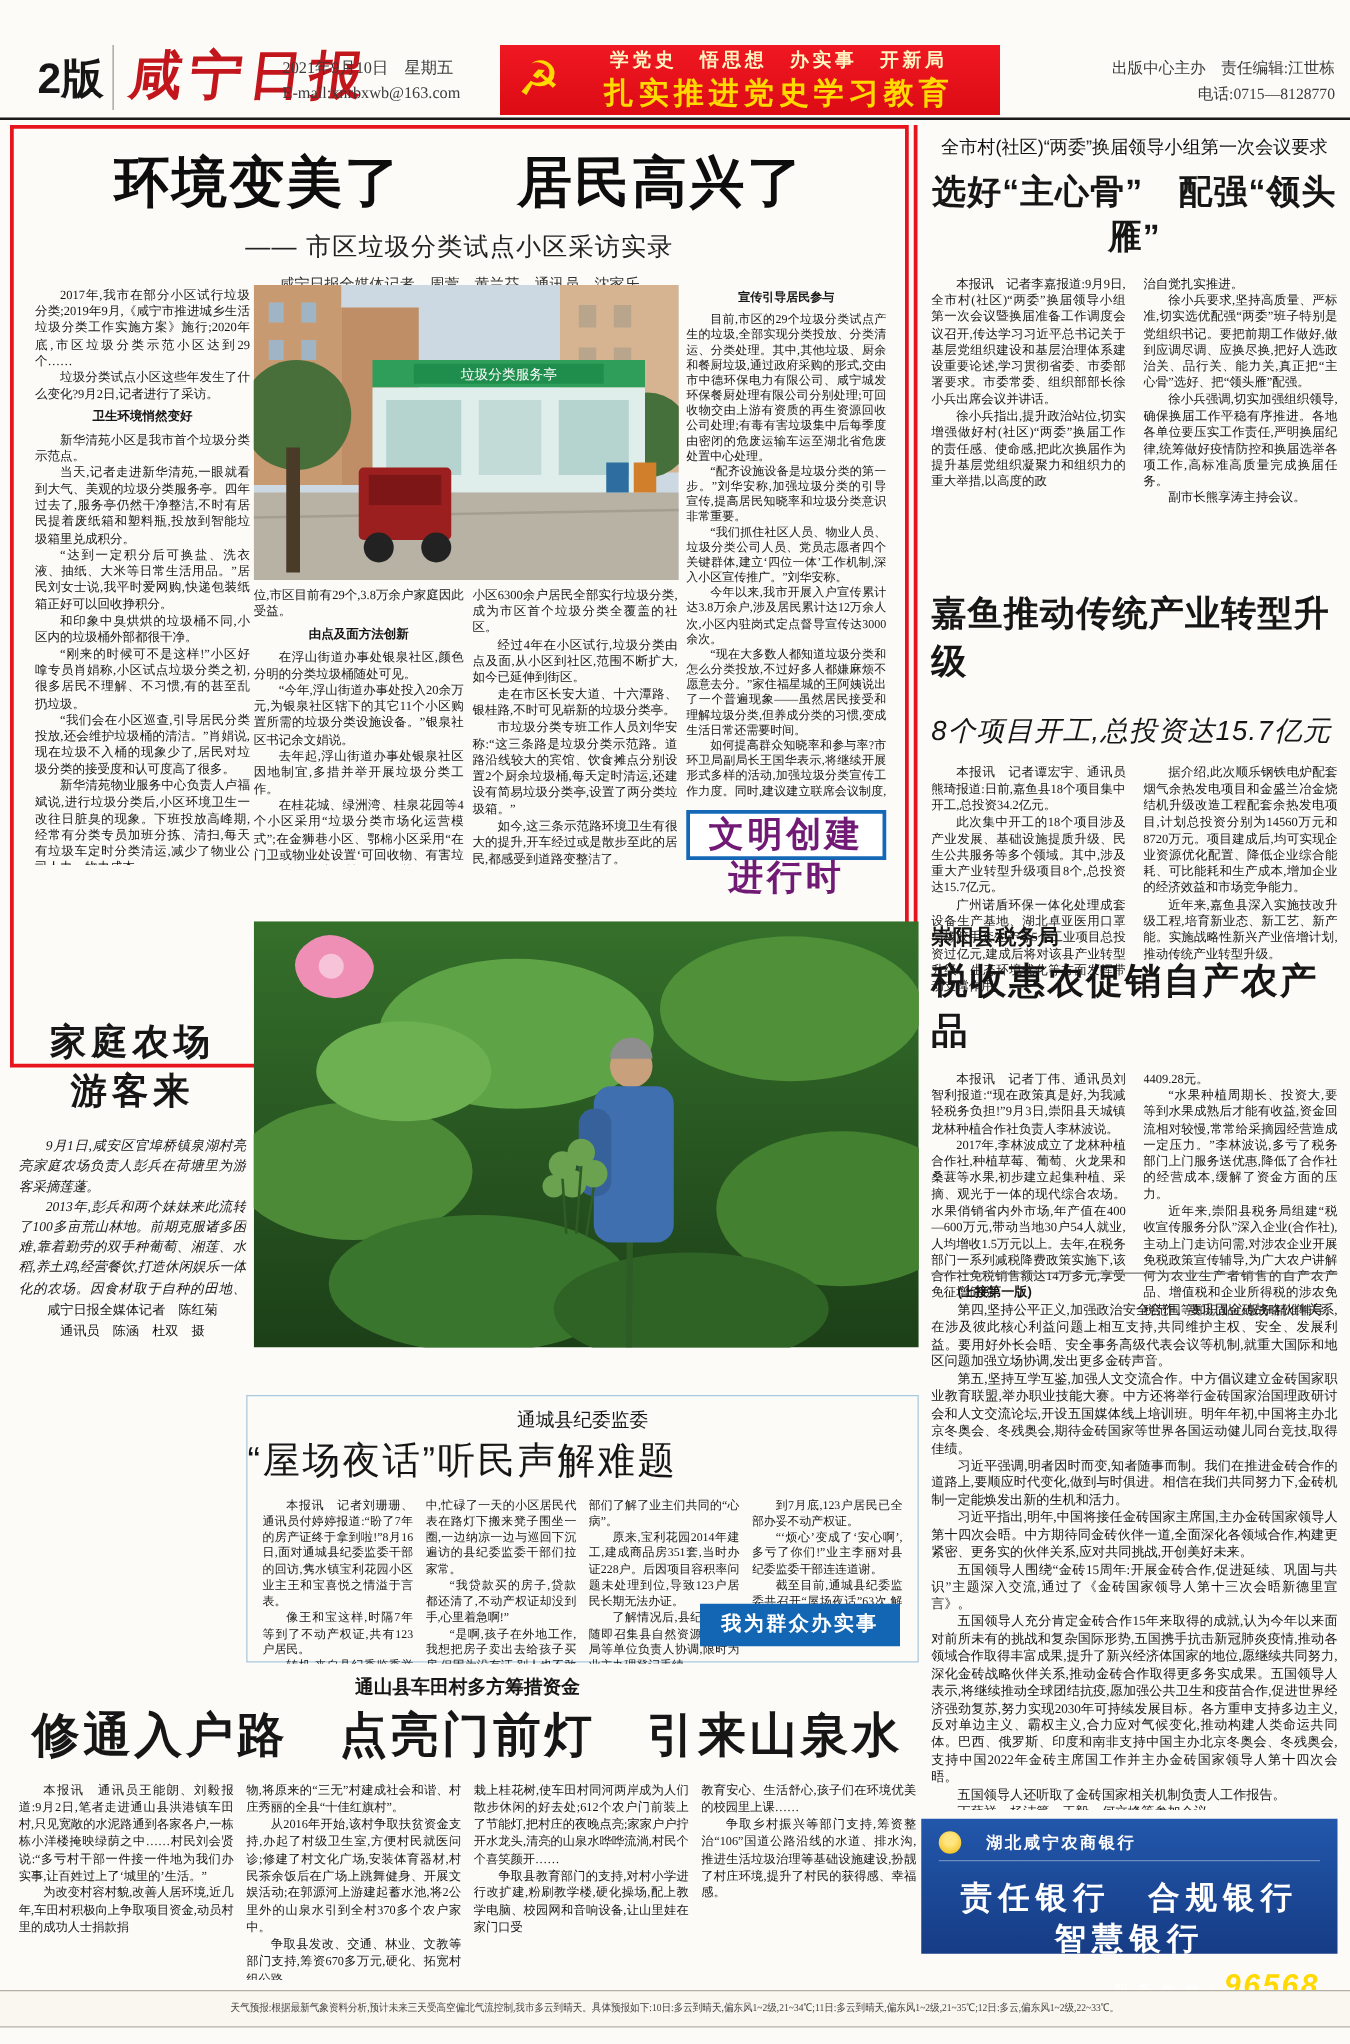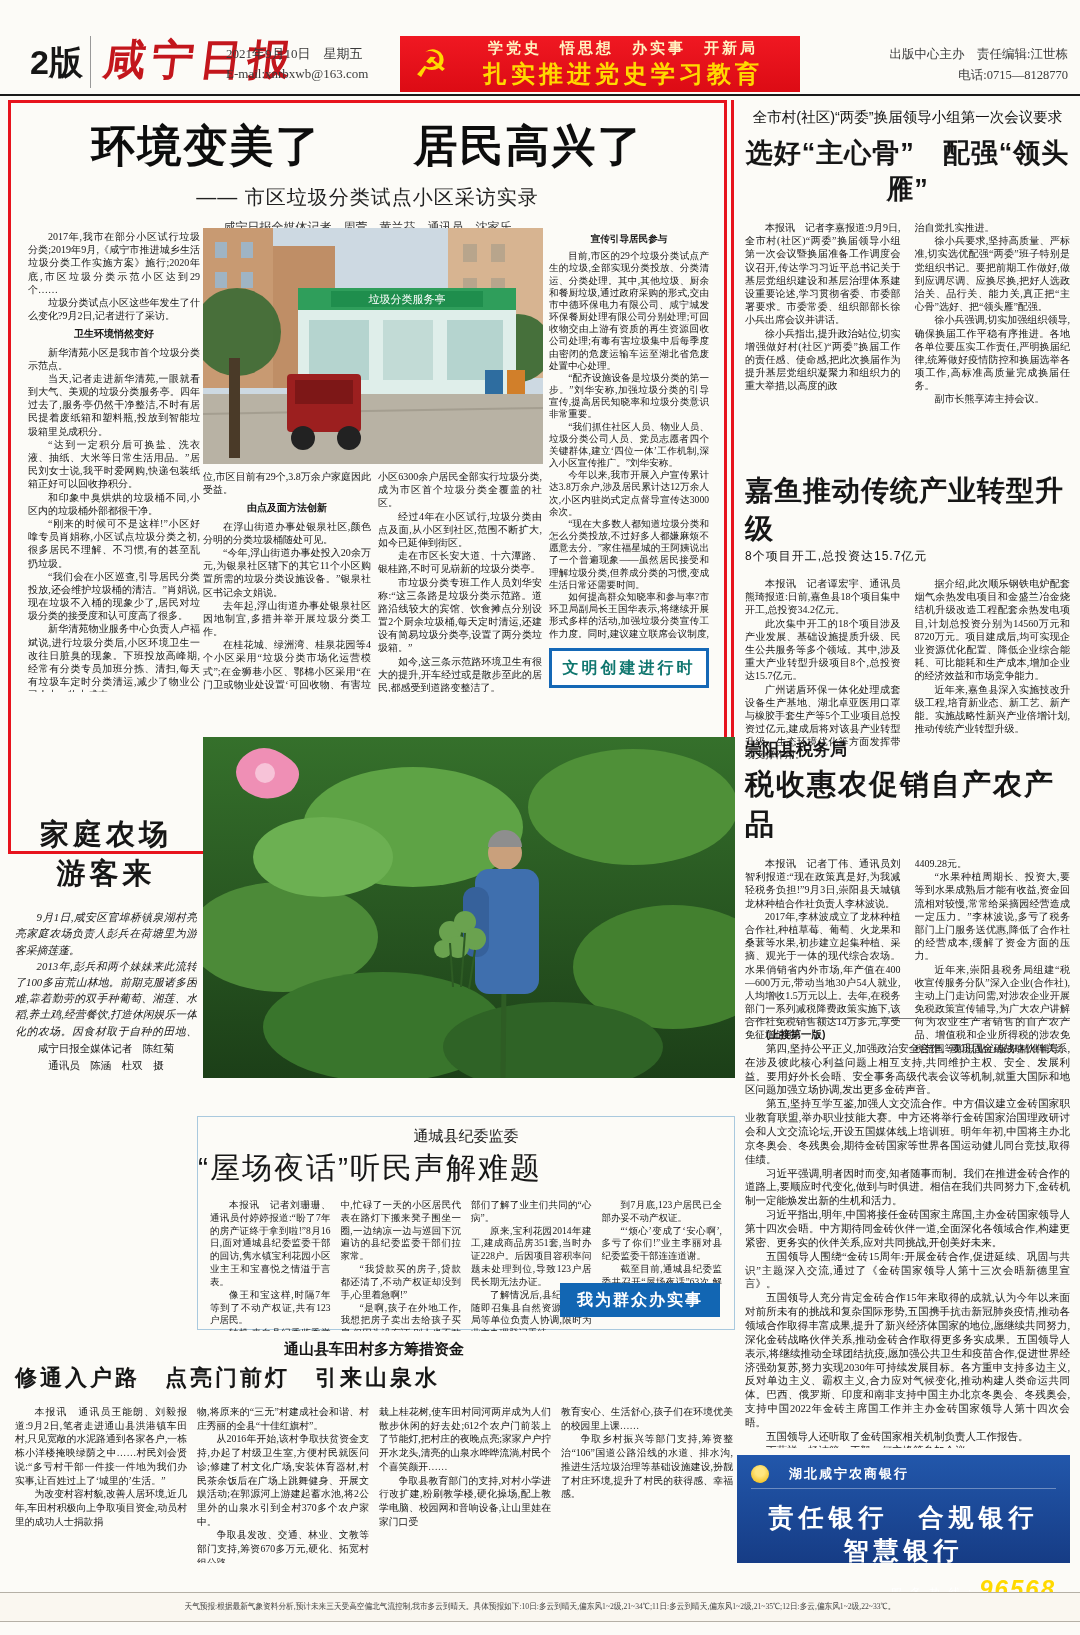--- a/index.html
+++ b/index.html
@@ -25,30 +25,30 @@
   .banner .l1{font-size:15px;font-weight:bold;color:#fff3c0;letter-spacing:3px;}
   .banner .l2{font-size:24px;font-weight:bold;letter-spacing:4px;color:#ffd900;}
   .hrule{background:#1a1a1a;}
 
   
   .leadbox{border:3px solid #e7131d;box-sizing:border-box;background:#fcfbf7;}
   .lead-hl{font-size:44px;font-weight:bold;text-align:center;letter-spacing:2px;
            font-family:"Liberation Sans",sans-serif;color:#0d0d0d;}
   .lead-dek{font-size:20px;text-align:center;font-family:"Liberation Sans",sans-serif;color:#222;letter-spacing:1px;}
   .lead-by{font-size:12px;text-align:center;color:#333;}
-  .ribbon{border:3px solid #1568b6;color:#0f766e;font-family:"Liberation Sans",sans-serif;font-weight:bold;
-          font-size:16px;text-align:center;letter-spacing:3px;box-sizing:border-box;background:#fff;}
+  .ribbon{border:3px solid #1568b6;color:#701a75;font-family:"Liberation Sans",sans-serif;font-weight:bold;
+          font-size:28px;text-align:center;letter-spacing:3px;box-sizing:border-box;background:#fff;}
 
   
   .rt-kicker{font-size:14.5px;text-align:center;font-family:"Liberation Sans",sans-serif;color:#111;}
   .rt-hl{font-size:27px;font-weight:bold;text-align:center;font-family:"Liberation Sans",sans-serif;letter-spacing:1px;}
   .twocol{display:flex;gap:14px;}
   .twocol>div{flex:1;overflow:hidden;}
   .jy-hl{font-size:28px;font-weight:bold;font-family:"Liberation Sans",sans-serif;letter-spacing:1px;}
-  .jy-sub{font-size:12px;font-family:"Liberation Sans",sans-serif;margin-top:0;letter-spacing:1px;}
+  .jy-sub{font-size:22px;font-family:"Liberation Sans",sans-serif;margin-top:22px;letter-spacing:1px;font-style:italic;}
   .cy-kicker{font-size:17px;font-weight:bold;font-family:"Liberation Sans",sans-serif;}
   .cy-hl{font-size:29px;font-weight:bold;font-family:"Liberation Sans",sans-serif;letter-spacing:2px;margin-top:4px;}
   .jump{font-size:10.5px;line-height:1.32;}
   .jump .lbl{font-weight:bold;font-family:"Liberation Sans",sans-serif;}
 
   
   .farm-title{font-size:29px;font-weight:bold;font-family:"Liberation Sans",sans-serif;text-align:center;
               letter-spacing:4px;line-height:1.35;}
   .farm-body{font-size:10.8px;line-height:1.5;font-style:italic;}
   .farm-credit{font-size:10.5px;text-align:center;line-height:1.6;}
@@ -57,21 +57,21 @@
   .tcbox{border:1px solid #a9c9de;box-sizing:border-box;background:#fcfbf7;}
   .tc-kicker{font-size:15px;text-align:center;font-family:"Liberation Sans",sans-serif;}
   .tc-hl{font-size:30px;font-weight:normal;text-align:left;font-family:"Liberation Sans",sans-serif;letter-spacing:2px;}
   .fourcol{display:flex;gap:10px;}
   .fourcol>div{flex:1;overflow:hidden;font-size:9.5px;line-height:1.35;}
   .badge{background:#1266b3;color:#fff;font-family:"Liberation Sans",sans-serif;font-weight:bold;
          font-size:16px;text-align:center;line-height:34px;letter-spacing:2px;}
 
   
   .ts-kicker{font-size:15px;text-align:center;font-family:"Liberation Sans",sans-serif;font-weight:bold;}
-  .ts-hl{font-size:22px;font-weight:bold;text-align:left;font-family:"Liberation Sans",sans-serif;letter-spacing:3px;}
+  .ts-hl{font-size:38px;font-weight:bold;text-align:center;font-family:"Liberation Sans",sans-serif;letter-spacing:3px;}
   .ts-cols>div{font-size:9.8px;line-height:1.4;}
 
   
   .ad{background:linear-gradient(180deg,#2257ab,#163c85);color:#fff;box-sizing:border-box;padding:10px 14px;
       font-family:"Liberation Sans",sans-serif;}
   .ad-top{display:flex;align-items:center;gap:20px;border-bottom:1px solid rgba(255,255,255,.35);padding-bottom:5px;}
   .ad-logo{width:18px;height:18px;border-radius:50%;background:radial-gradient(circle at 50% 38%,#ffe680 30%,#f0b400);}
   .ad-bank{font-size:13px;font-weight:bold;letter-spacing:2px;}
   .ad-slogan{font-size:25px;font-weight:bold;text-align:center;letter-spacing:5px;margin-top:12px;}
   .ad-hot{display:flex;justify-content:flex-end;align-items:baseline;gap:6px;margin-top:8px;}

